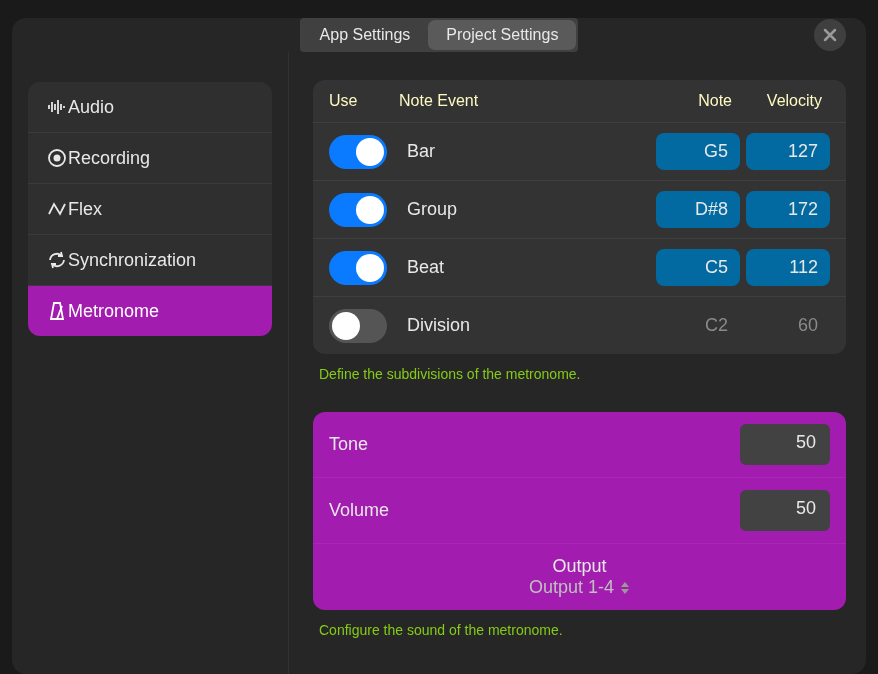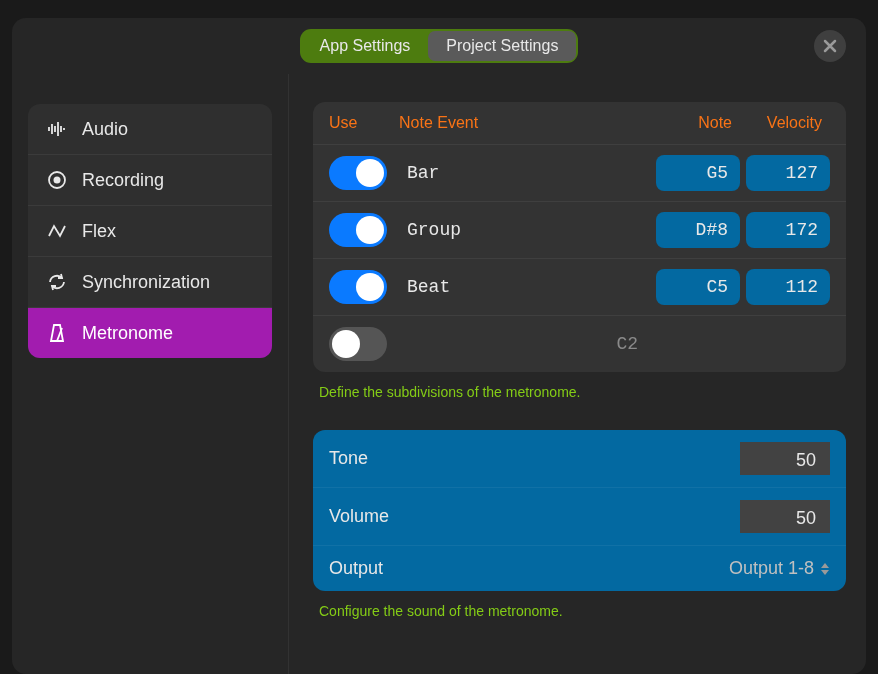--- a/index.html
+++ b/index.html
@@ -29,22 +29,22 @@
     .top-bar {
       height: 56px;
       display: flex;
       align-items: center;
       justify-content: center;
       position: relative;
       padding: 0 16px;
     }
     .tab-group {
       display: flex;
-      background: #4d7c0f;
-      border-radius: 11px;
+      background: #404040;
+      border-radius: 4px;
       padding: 2px;
     }
     .tab {
       padding: 6px 18px;
       border-radius: 7px;
       font-size: 16px;
       font-weight: 500;
       cursor: pointer;
       color: #e8e8e8;
     }
@@ -78,21 +78,20 @@
       padding: 30px 16px 16px 16px;
     }
     .sidebar-list {
       background: #2f2f2f;
       border-radius: 12px;
       overflow: hidden;
     }
     .sidebar-item {
       display: flex;
       align-items: center;
-      gap: 14px;
       padding: 14px 18px;
       font-size: 18px;
       cursor: pointer;
       border-bottom: 1px solid rgba(255,255,255,0.06);
     }
     .sidebar-item:last-child {
       border-bottom: none;
     }
     .sidebar-item.active {
       background: #a21caf;
@@ -118,33 +117,32 @@
     .source-panel {
       background: #333333;
       border-radius: 12px;
       overflow: hidden;
     }
     .src-header {
       display: grid;
       grid-template-columns: 70px 1fr 90px 90px;
       padding: 12px 16px 12px 16px;
       font-size: 16px;
-      color: #f97316;
+      color: #fef9c3;
     }
     .src-header .col-note, .src-header .col-vel {
       text-align: right;
       padding-right: 8px;
     }
     .src-row {
       display: grid;
       grid-template-columns: 70px 1fr 90px 90px;
       padding: 10px 16px;
       align-items: center;
       border-top: 1px solid rgba(255,255,255,0.06);
-      font-family: Liberation Mono, monospace;
     }
     .switch {
       position: relative;
       width: 58px;
       height: 34px;
       border-radius: 17px;
       background: #555;
       cursor: pointer;
     }
     .switch .knob {
@@ -178,42 +176,43 @@
     .value-chip.disabled {
       background: transparent;
       color: #8a8a8a;
     }
     .hint {
       font-size: 14px;
       color: #84cc16;
       margin: 12px 0 30px 6px;
     }
     .sound-panel {
-      background: #0369a1;
+      background: #a21caf;
       border-radius: 12px;
       overflow: hidden;
     }
     .sound-row {
       display: flex;
       align-items: center;
       justify-content: space-between;
       padding: 12px 16px;
       border-bottom: 1px solid rgba(255,255,255,0.06);
     }
     .sound-row:last-child {
       border-bottom: none;
+      flex-direction: column;
     }
     .sound-row .label {
       font-size: 18px;
     }
     .number-chip {
       background: #424242;
-      border-radius: 0;
+      border-radius: 6px;
       text-align: right;
-      padding: 8px 14px 4px 8px;
+      padding: 8px 14px 12px 8px;
       font-size: 18px;
       min-width: 90px;
     }
     .output-value {
       font-size: 18px;
       color: #c0c0c0;
       display: flex;
       align-items: center;
       gap: 6px;
     }
@@ -333,42 +332,44 @@
             </div>
           <div class="label">Beat</div>
           <div class="value-chip">C5</div>
           <div class="value-chip">112</div>
         </div>
 
         <div class="src-row">
           <div class="switch">
               <div class="knob"></div>
             </div>
+          <div class="label">Division</div>
           <div class="value-chip disabled">C2</div>
+          <div class="value-chip disabled">60</div>
         </div>
       </div>
 
       <div class="hint">Define the subdivisions of the metronome.</div>
 
       <div class="sound-panel">
 
         <div class="sound-row">
           <div class="label">Tone</div>
           <div class="number-chip">50</div>
         </div>
 
         <div class="sound-row">
           <div class="label">Volume</div>
           <div class="number-chip">50</div>
         </div>
 
         <div class="sound-row">
           <div class="label">Output</div>
           <div class="output-value">
-            <span>Output 1-8</span>
+            <span>Output 1-4</span>
             <span class="stepper-arrows">
               <svg width="10" height="6" viewBox="0 0 10 6" fill="#9a9a9a">
                   <path d="M5 0 L9 5 L1 5 Z"></path>
                 </svg>
               <svg width="10" height="6" viewBox="0 0 10 6" fill="#9a9a9a">
                   <path d="M5 6 L9 1 L1 1 Z"></path>
                 </svg>
             </span>
           </div>
         </div>

